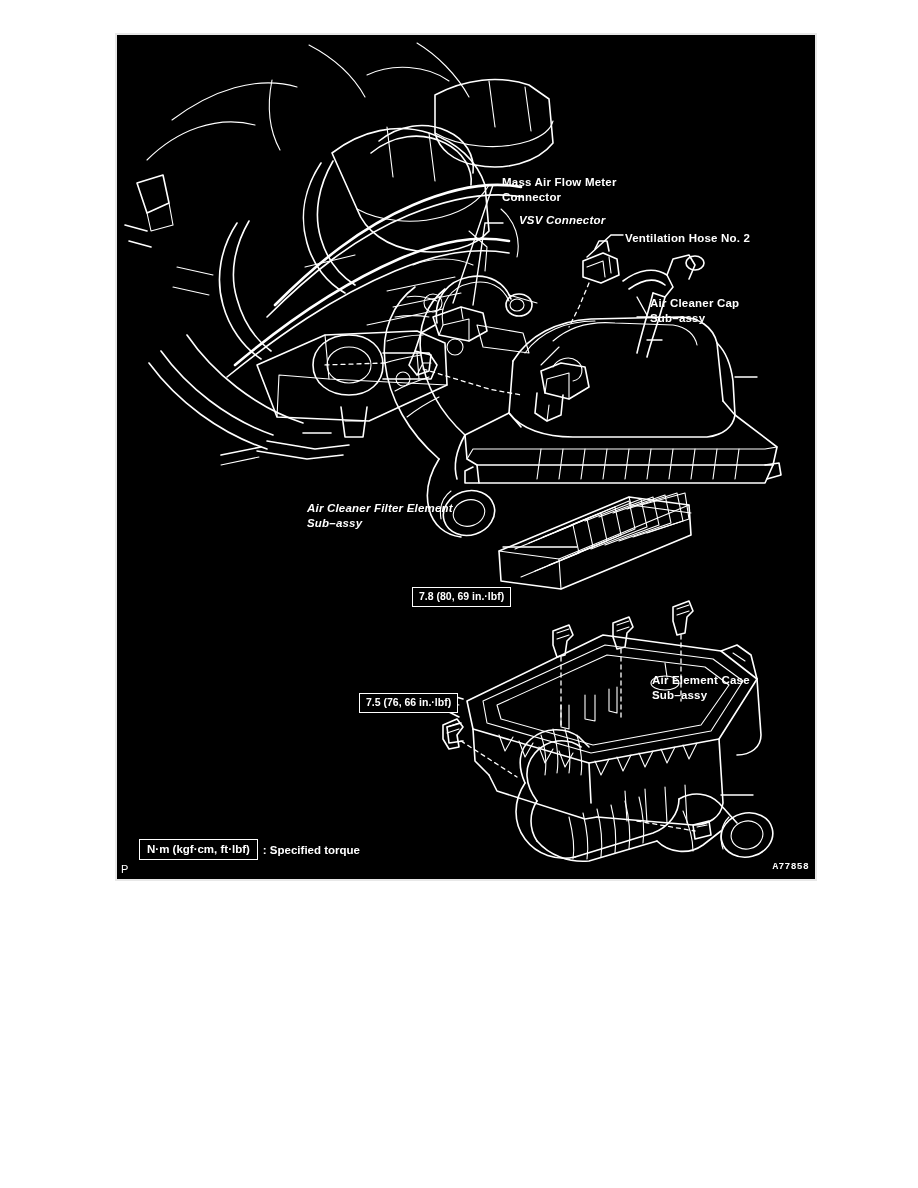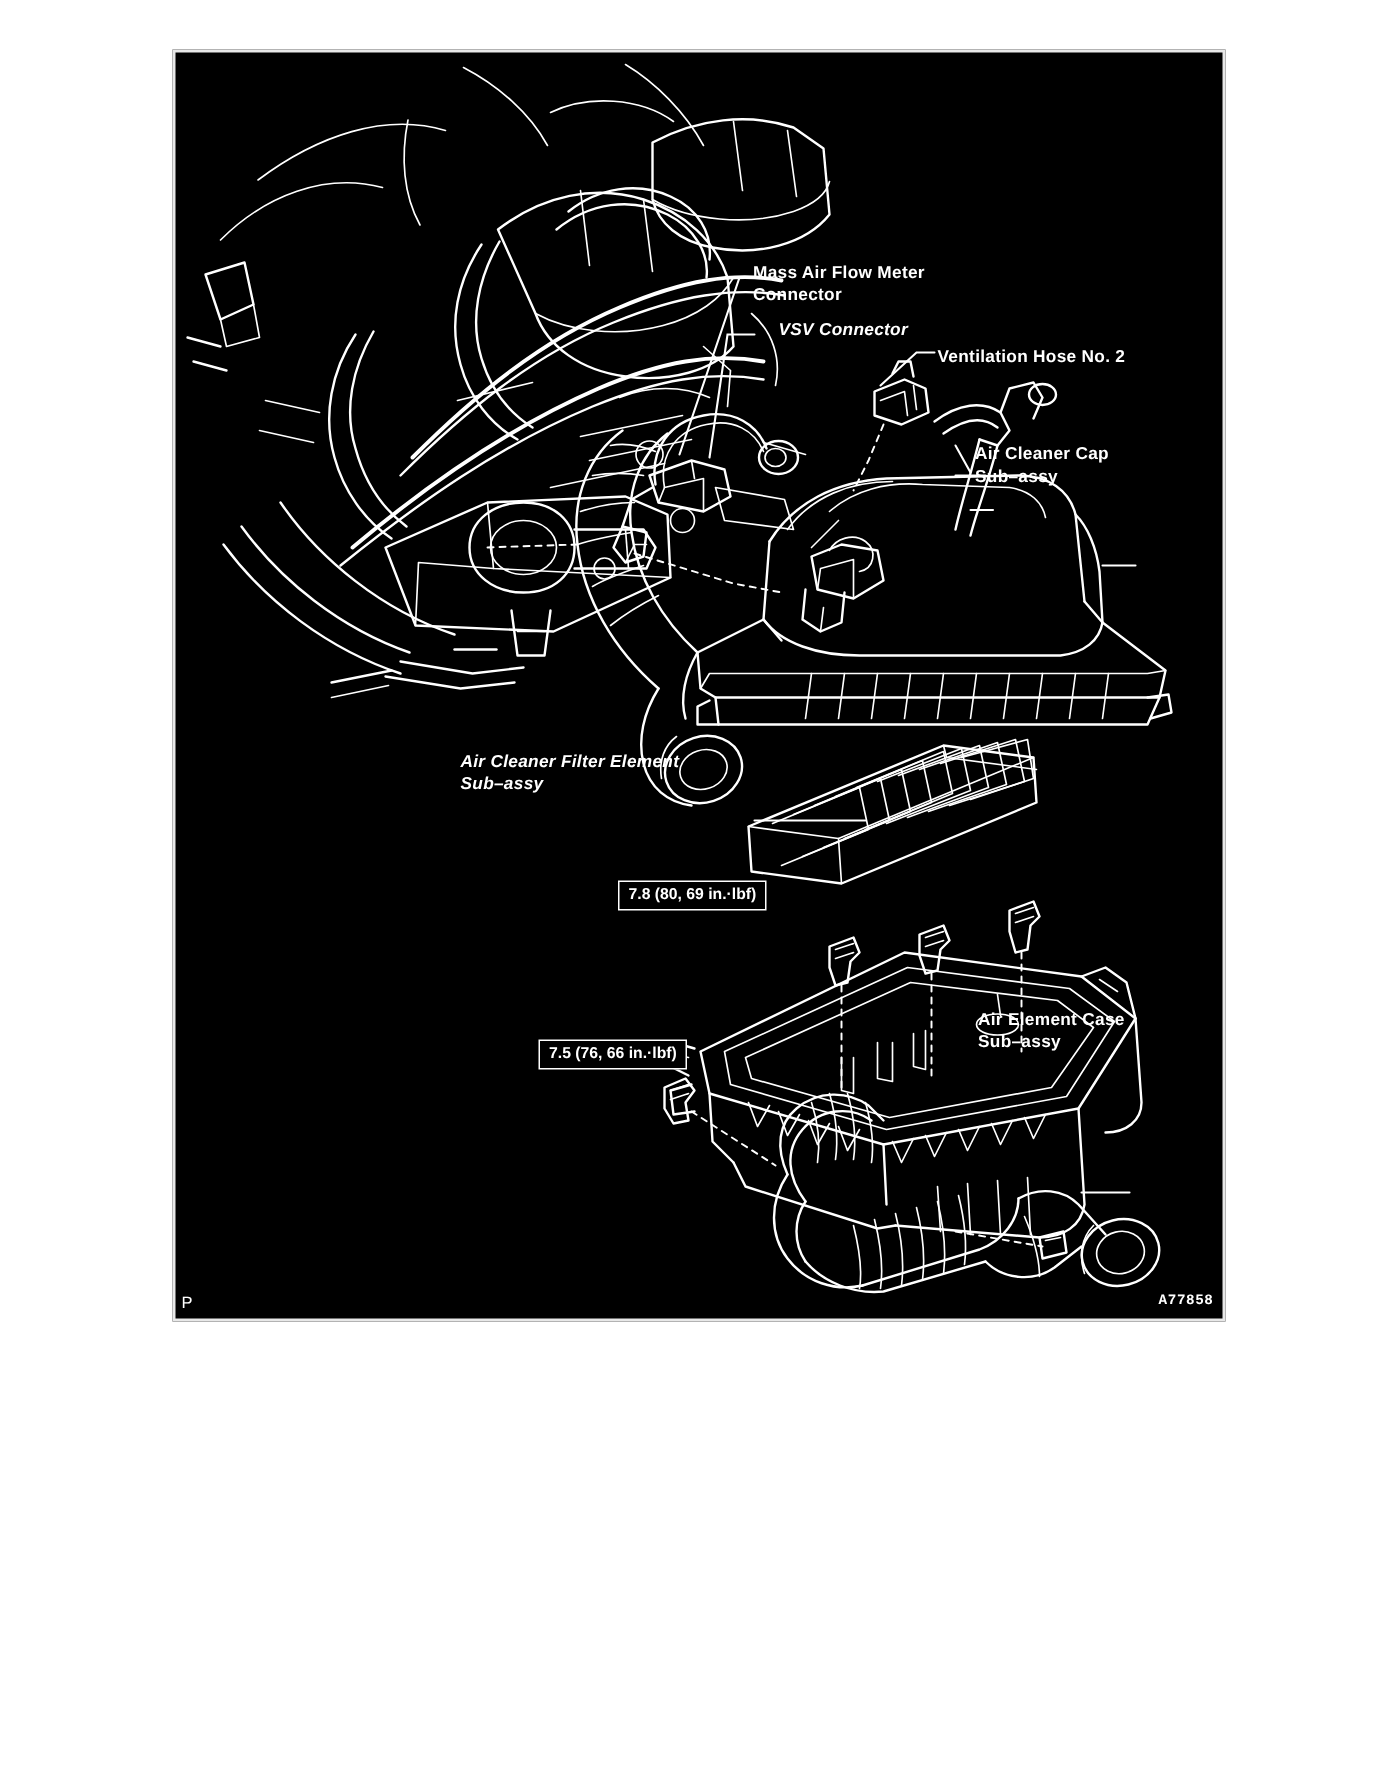--- a/index.html
+++ b/index.html
@@ -452,19 +452,23 @@
     <div class="callout" style="left:190px; top:466px;font-style:italic;">Air Cleaner Filter Element
 Sub–assy</div>
 
     <div class="callout" style="left:535px; top:638px;">Air Element Case
 Sub–assy</div>
 
     <div class="torque-box" style="left:295px; top:552px;text-align:right;">7.8 (80, 69 in.·lbf)</div>
 
     <div class="torque-box" style="left:198px; top:658px;margin-left:44px;">7.5 (76, 66 in.·lbf)</div>
 
+    <div id="legend">
+      <div id="legend-box">N·m (kgf·cm, ft·lbf)</div>
+      <div id="legend-text">: Specified torque</div>
+    </div>
 
     <div id="page-marker">P</div>
 
     <div id="figure-id">A77858</div>
 
   </div>
 </div>
 
 </body></html>

